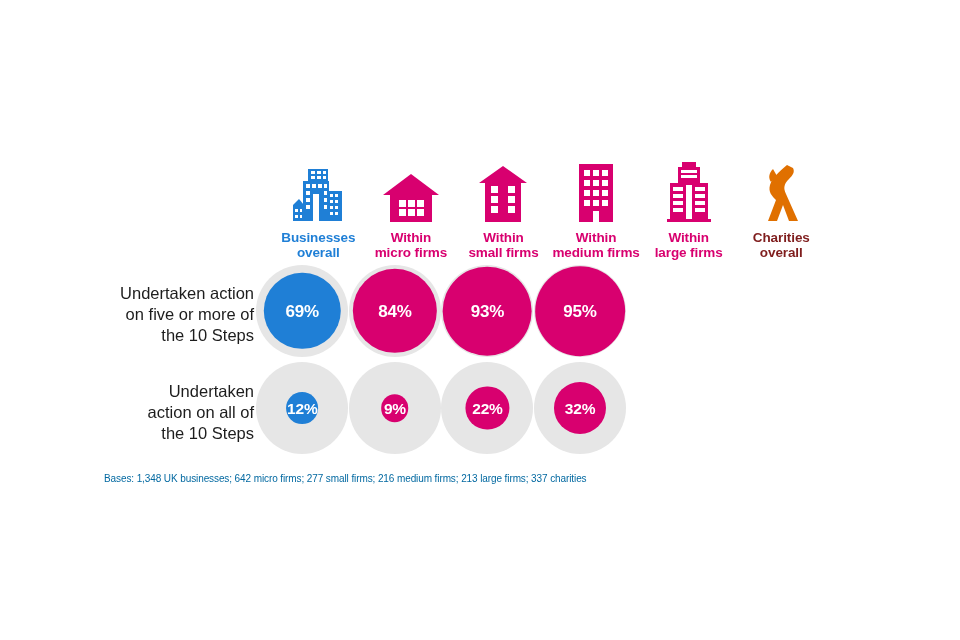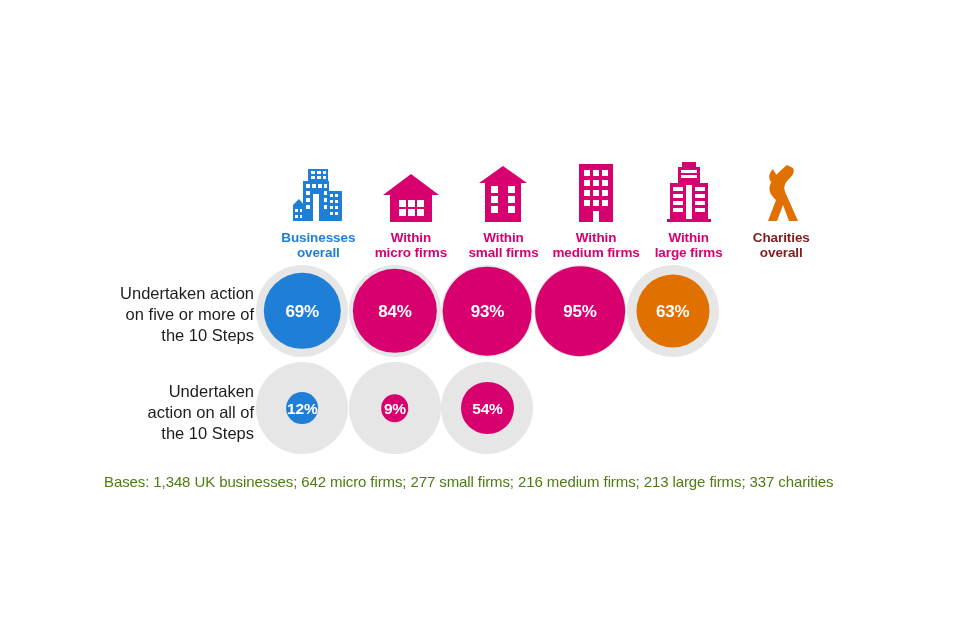--- a/index.html
+++ b/index.html
@@ -118,22 +118,22 @@
     letter-spacing: -0.2px;
     white-space: nowrap;
   }
   .bubble-row-small .bubble-value { font-size: 15.5px; }
 
   
   .footnote {
     position: absolute;
     left: 104px;
     top: 473px;
-    font-size: 15px;
-    color: #4d7c0f;
+    font-size: 10px;
+    color: #0369a1;
     letter-spacing: -0.1px;
     white-space: nowrap;
   }
 </style>
 </head>
 <body>
 
 <div id="infographic">
 
   <div class="columns-header">
@@ -314,40 +314,40 @@
     <div class="bubble-cell">
       <div class="bubble-track"></div>
       <div class="bubble-fill" style="width: 88.7216px; height: 88.7216px; background: rgb(216, 0, 111);"></div>
       <div class="bubble-value">93%</div>
     </div>
     <div class="bubble-cell">
       <div class="bubble-track"></div>
       <div class="bubble-fill" style="width: 89.6705px; height: 89.6705px; background: rgb(216, 0, 111);"></div>
       <div class="bubble-value">95%</div>
     </div>
-    <div class="bubble-cell">
-      <div class="bubble-track"></div>
-      <div class="bubble-fill" style="width: 73.0227px; height: 73.0227px; background: rgb(224, 112, 0);"></div>
-      <div class="bubble-value">63%</div>
-    </div>
   </div>
 
   <div class="bubble-row bubble-row-small" id="bubble-row-1">
     <div class="bubble-cell">
       <div class="bubble-track"></div>
       <div class="bubble-fill" style="width: 31.8697px; height: 31.8697px; background: rgb(31, 127, 214);"></div>
       <div class="bubble-value">12%</div>
     </div>
     <div class="bubble-cell">
       <div class="bubble-track"></div>
       <div class="bubble-fill" style="width: 27.6px; height: 27.6px; background: rgb(216, 0, 111);"></div>
       <div class="bubble-value">9%</div>
     </div>
     <div class="bubble-cell">
       <div class="bubble-track"></div>
+      <div class="bubble-fill" style="width: 43.1518px; height: 43.1518px; background: rgb(216, 0, 111);"></div>
+      <div class="bubble-value">22%</div>
+    </div>
+    <div class="bubble-cell">
+      <div class="bubble-track"></div>
       <div class="bubble-fill" style="width: 52.0431px; height: 52.0431px; background: rgb(216, 0, 111);"></div>
-      <div class="bubble-value">54%</div>
+      <div class="bubble-value">32%</div>
     </div>
   </div>
 
   <div class="footnote">Bases: 1,348 UK businesses; 642 micro firms; 277 small firms; 216 medium firms; 213 large firms; 337 charities</div>
 
 </div>
 
 </body></html>

